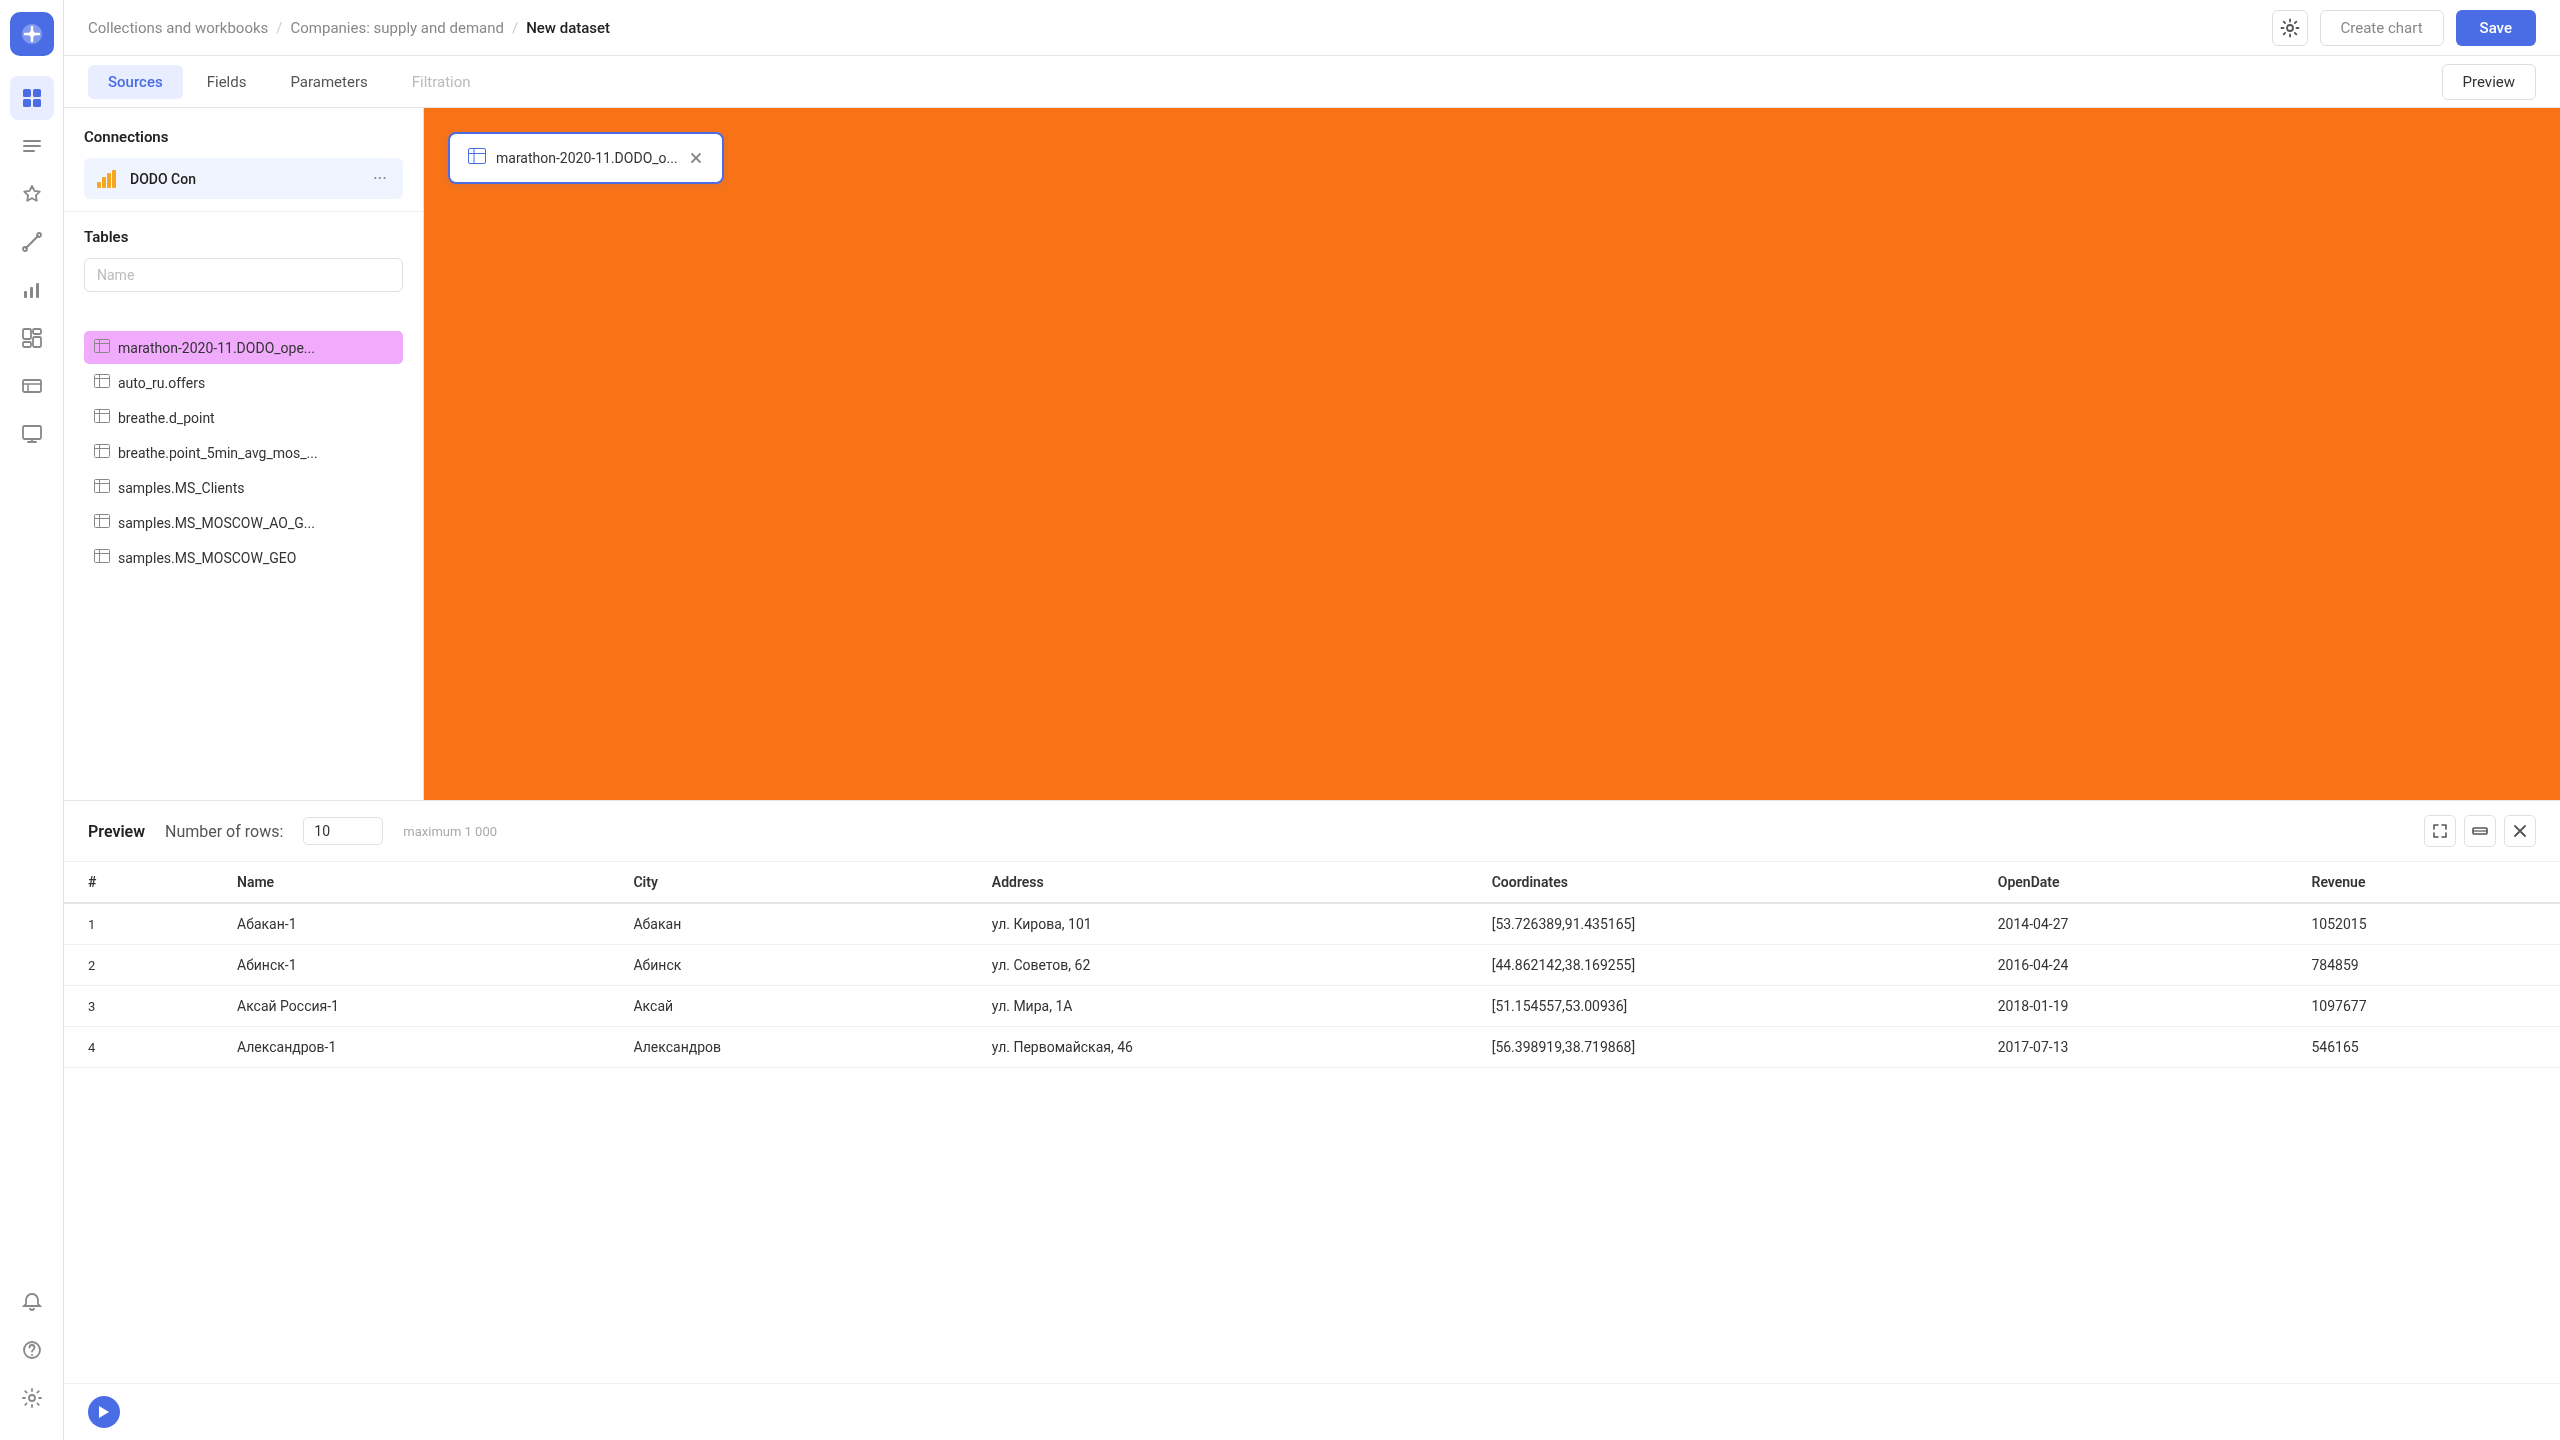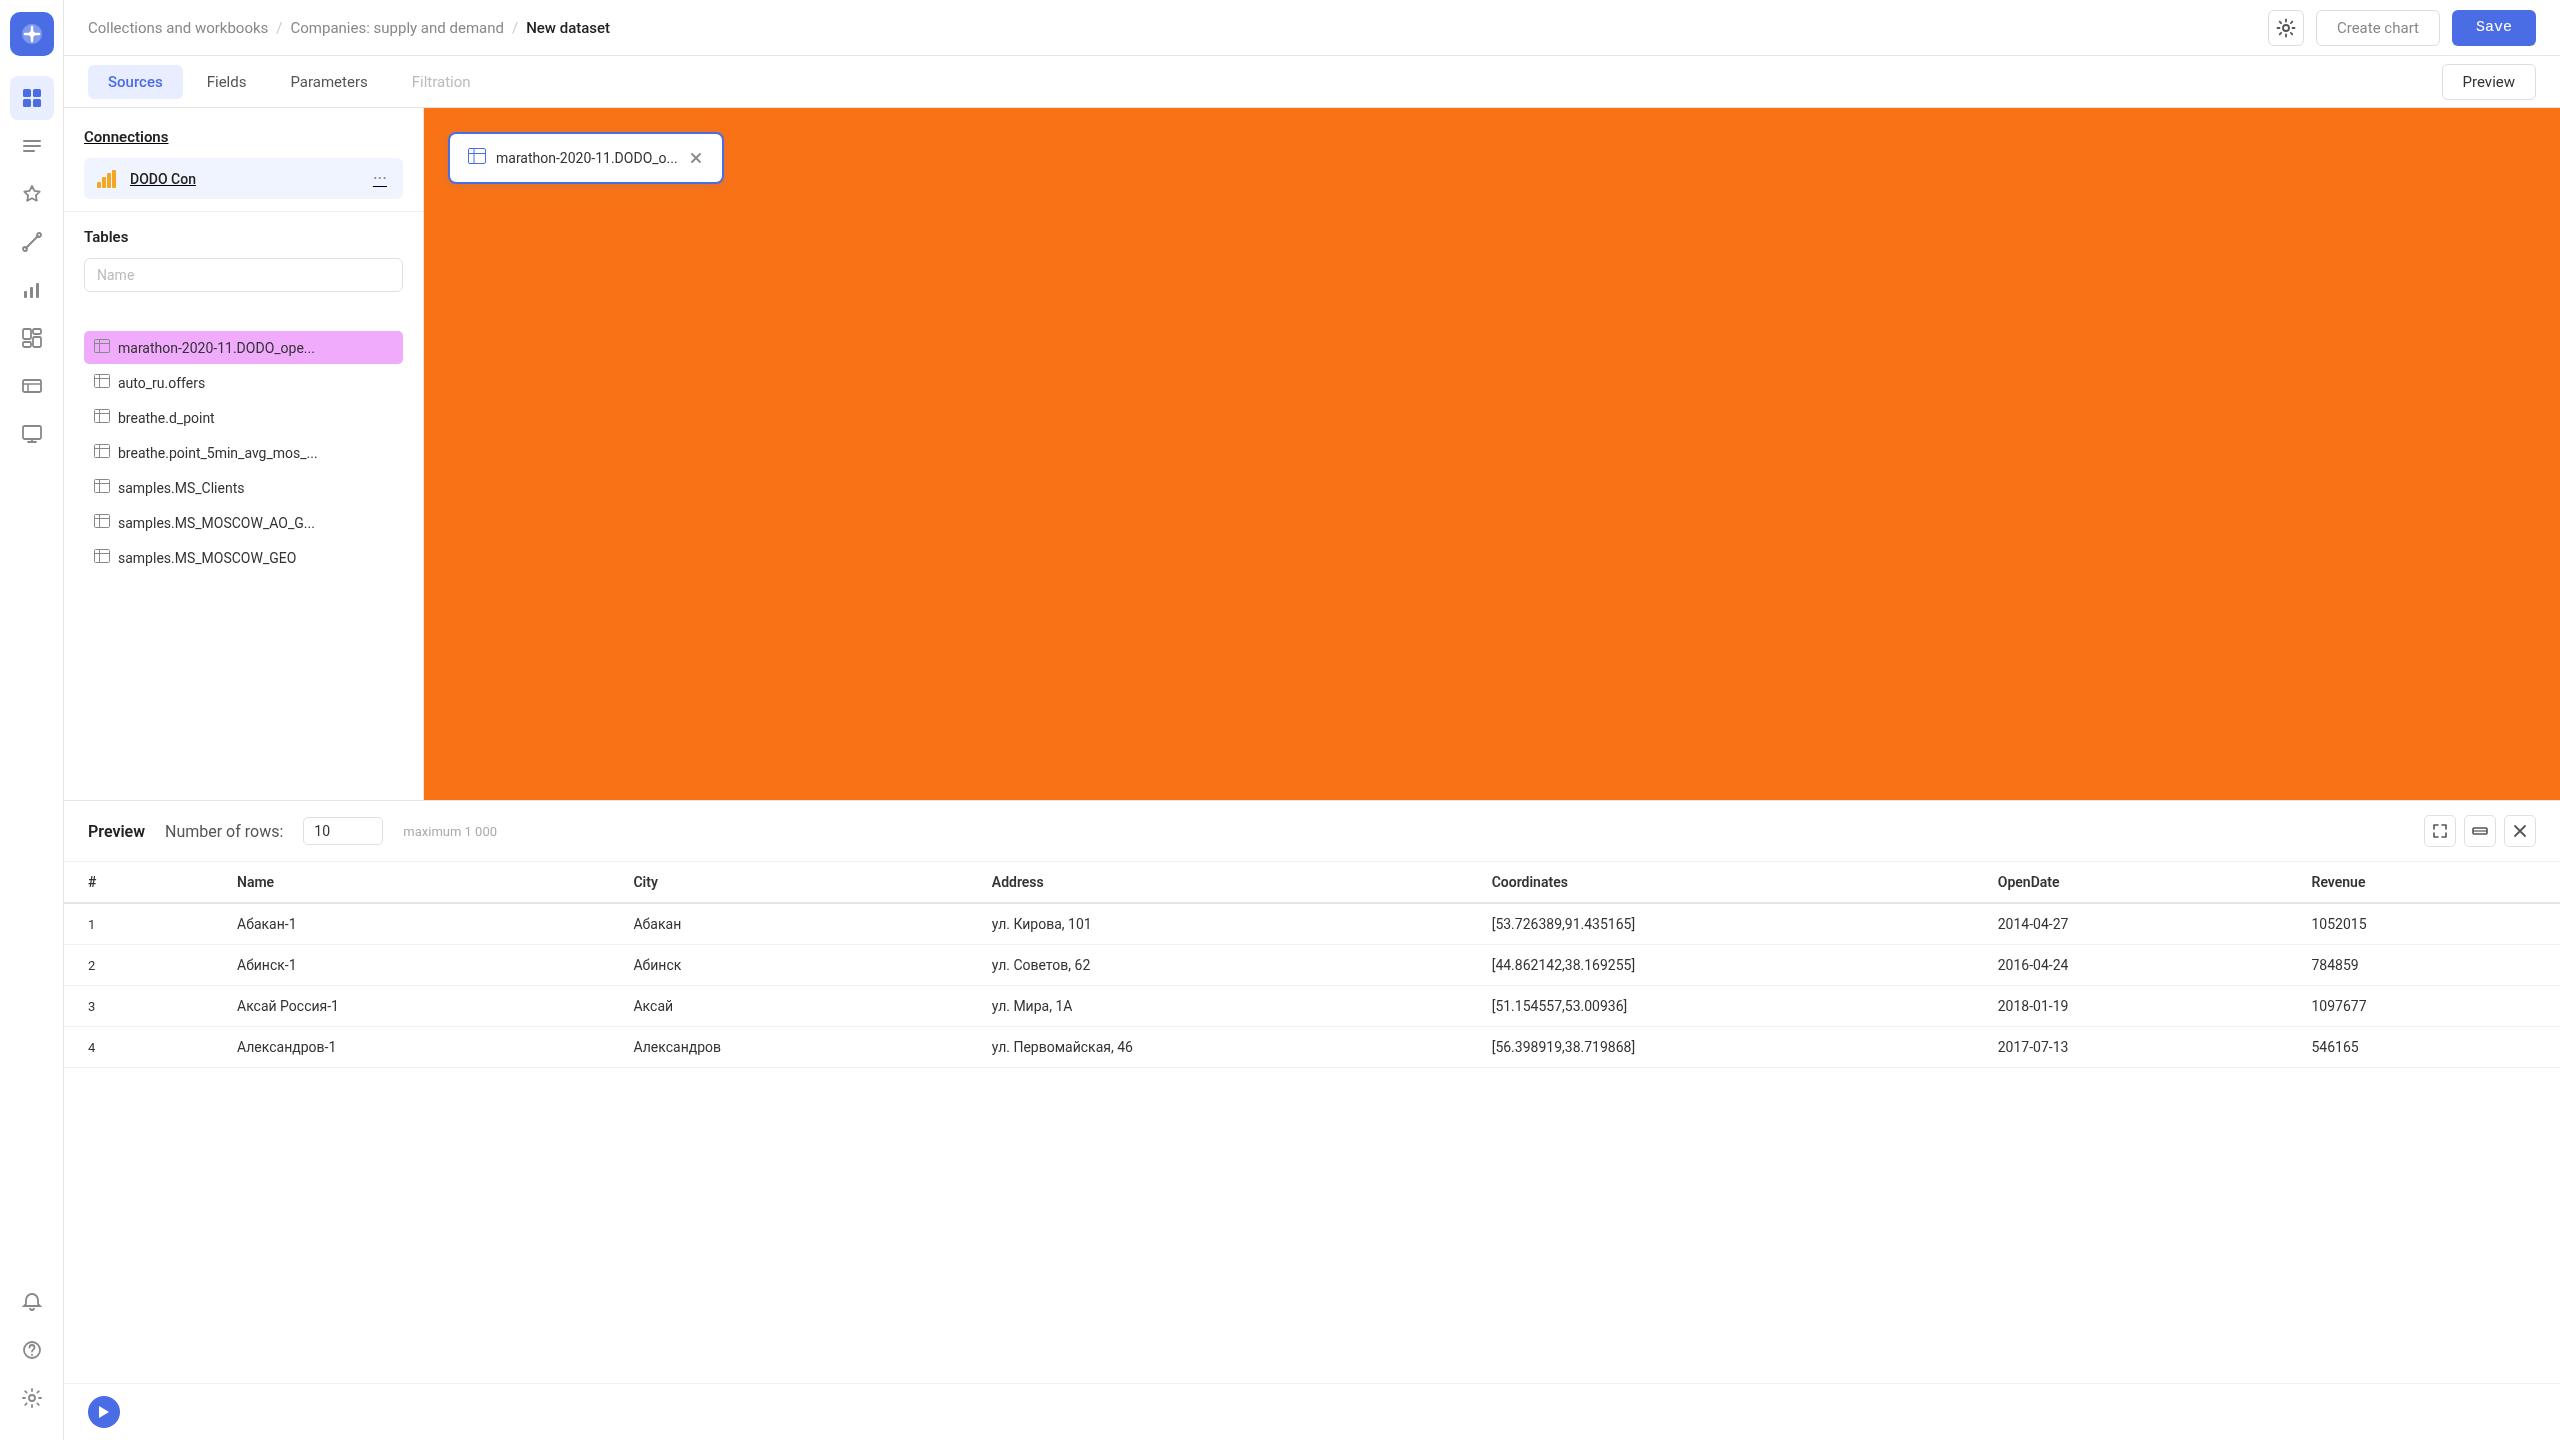--- a/index.html
+++ b/index.html
@@ -83,21 +83,21 @@
       cursor: pointer; color: #555; font-size: 18px;
     }
     .btn-create-chart {
       padding: 8px 20px; border-radius: 6px;
       border: 1px solid #ddd; background: #fff;
       color: #888; font-size: 15px; cursor: pointer;
     }
     .btn-save {
       padding: 8px 24px; border-radius: 6px;
       border: none; background: #4a6de5;
-      color: #fff; font-size: 15px; cursor: pointer; font-weight: 500; font-family: Liberation Mono, monospace;
+      color: #fff; font-size: 15px; cursor: pointer; font-weight: 500;
     }
 
     
     .tabs-row {
       background: #fff;
       border-bottom: 1px solid #e5e5e5;
       height: 52px;
       display: flex;
       align-items: center;
       padding: 0 24px;
@@ -143,21 +143,20 @@
       border-right: 1px solid #e5e5e5;
       background: #fff;
       display: flex;
       flex-direction: column;
       flex-shrink: 0;
       overflow: hidden;
     }
     .connections-section {
       padding: 20px 20px 12px;
       border-bottom: 1px solid #f0f0f0;
-      text-decoration: underline;
     }
     .section-title {
       font-size: 15px;
       font-weight: 600;
       color: #222;
       margin-bottom: 12px;
     }
     .connection-item {
       display: flex;
       align-items: center;

